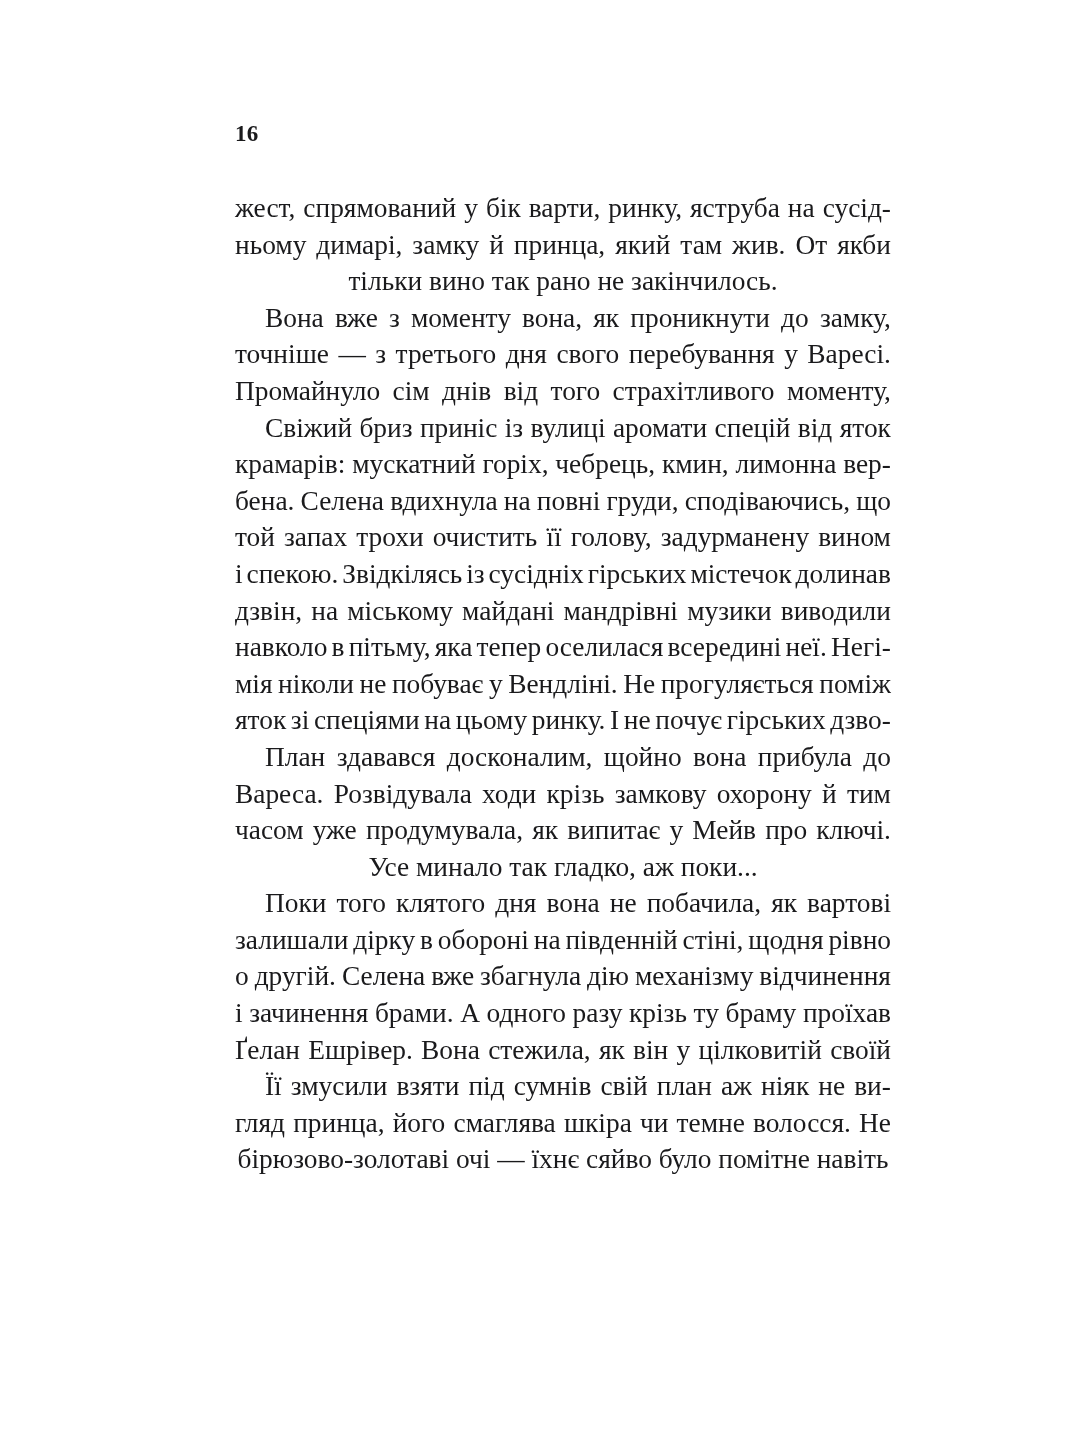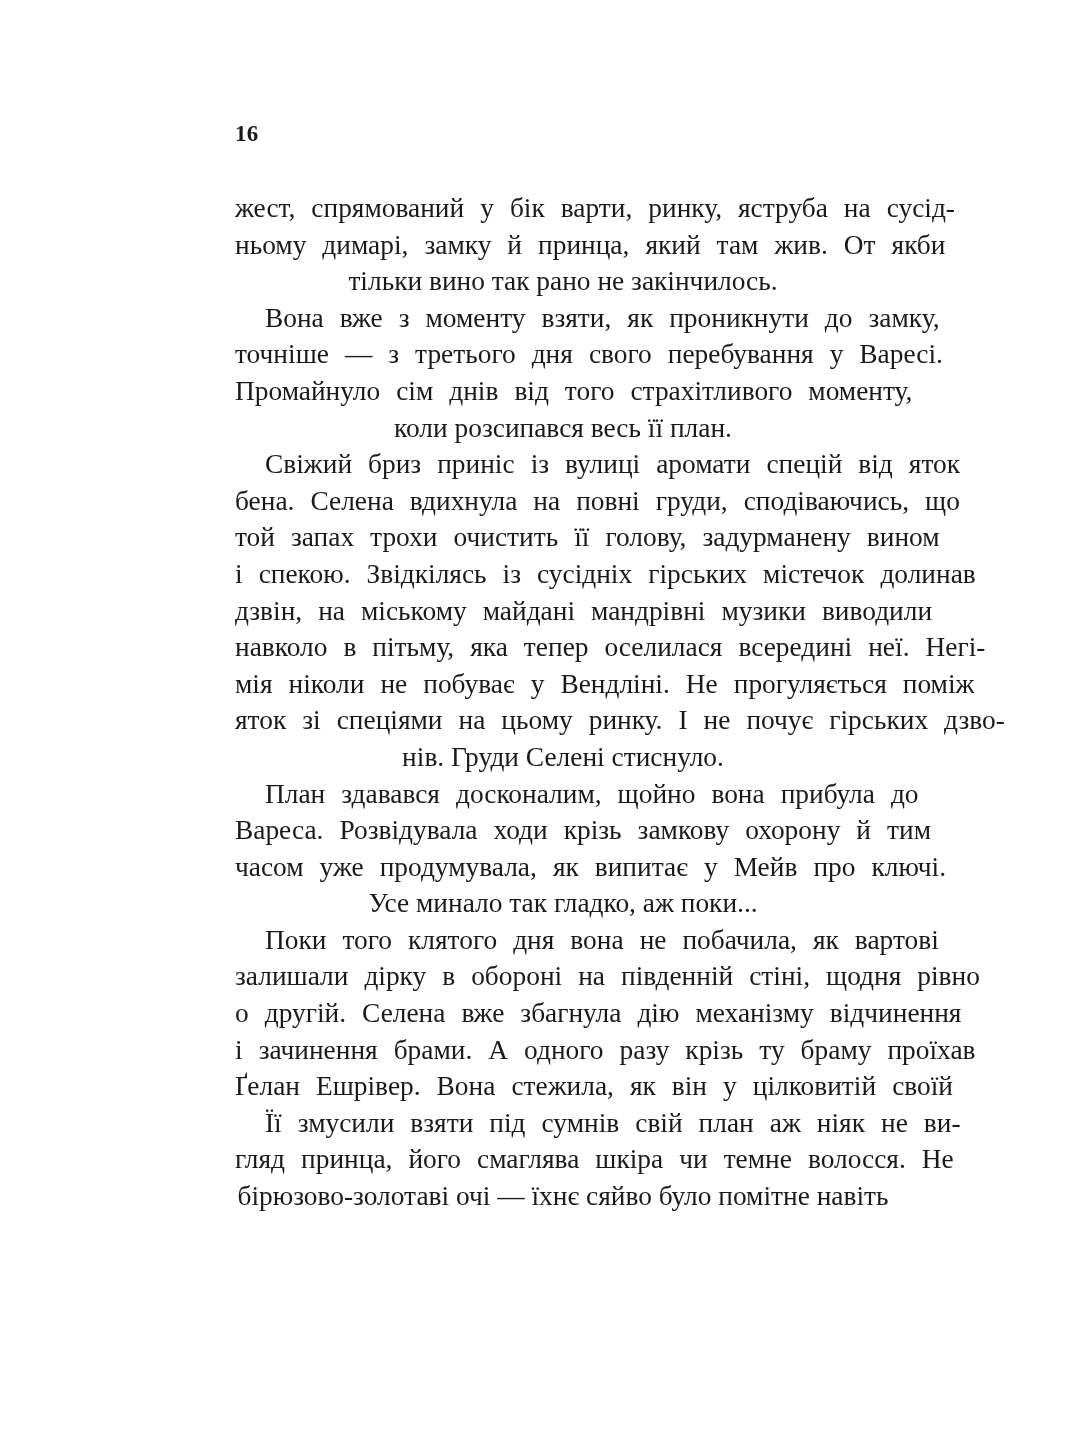--- a/index.html
+++ b/index.html
@@ -48,21 +48,20 @@
 
   
   .line {
     display: block;
     width: 100%;
     height: 36.6px;
     font-size: 27.4px;
     line-height: 36.6px;
     white-space: nowrap;
     color: #1a1a1c;
-    gap: 16px;
   }
 
   
   .line.just {
     display: flex;
     flex-direction: row;
     justify-content: space-between;
     white-space: pre;
   }
   .line.just > .w {
@@ -89,37 +88,36 @@
 
   <div class="folio">16</div>
 
   <div class="textblock">
       <p class="para">
         <span class="line just"><span class="w">жест,</span><span class="w">спрямований</span><span class="w">у</span><span class="w">бік</span><span class="w">варти,</span><span class="w">ринку,</span><span class="w">яструба</span><span class="w">на</span><span class="w">сусід-</span></span>
         <span class="line just"><span class="w">ньому</span><span class="w">димарі,</span><span class="w">замку</span><span class="w">й</span><span class="w">принца,</span><span class="w">який</span><span class="w">там</span><span class="w">жив.</span><span class="w">От</span><span class="w">якби</span></span>
         <span class="line last">тільки вино так рано не закінчилось.</span>
       </p>
       <p class="para">
-        <span class="line just indent"><span class="w">Вона</span><span class="w">вже</span><span class="w">з</span><span class="w">моменту</span><span class="w">взяти,</span><span class="w">як</span><span class="w">проникнути</span><span class="w">до</span><span class="w">замку,</span></span>
+        <span class="line just indent"><span class="w">Вона</span><span class="w">вже</span><span class="w">з</span><span class="w">моменту</span><span class="w">вона,</span><span class="w">як</span><span class="w">проникнути</span><span class="w">до</span><span class="w">замку,</span></span>
         <span class="line just"><span class="w">точніше</span><span class="w">—</span><span class="w">з</span><span class="w">третього</span><span class="w">дня</span><span class="w">свого</span><span class="w">перебування</span><span class="w">у</span><span class="w">Варесі.</span></span>
         <span class="line just"><span class="w">Промайнуло</span><span class="w">сім</span><span class="w">днів</span><span class="w">від</span><span class="w">того</span><span class="w">страхітливого</span><span class="w">моменту,</span></span>
-        <span class="line last">коли розсипався весь її план.</span>
       </p>
       <p class="para">
         <span class="line just indent"><span class="w">Свіжий</span><span class="w">бриз</span><span class="w">приніс</span><span class="w">із</span><span class="w">вулиці</span><span class="w">аромати</span><span class="w">спецій</span><span class="w">від</span><span class="w">яток</span></span>
+        <span class="line just"><span class="w">крамарів:</span><span class="w">мускатний</span><span class="w">горіх,</span><span class="w">чебрець,</span><span class="w">кмин,</span><span class="w">лимонна</span><span class="w">вер-</span></span>
         <span class="line just"><span class="w">бена.</span><span class="w">Селена</span><span class="w">вдихнула</span><span class="w">на</span><span class="w">повні</span><span class="w">груди,</span><span class="w">сподіваючись,</span><span class="w">що</span></span>
         <span class="line just"><span class="w">той</span><span class="w">запах</span><span class="w">трохи</span><span class="w">очистить</span><span class="w">її</span><span class="w">голову,</span><span class="w">задурманену</span><span class="w">вином</span></span>
         <span class="line just"><span class="w">і</span><span class="w">спекою.</span><span class="w">Звідкілясь</span><span class="w">із</span><span class="w">сусідніх</span><span class="w">гірських</span><span class="w">містечок</span><span class="w">долинав</span></span>
         <span class="line just"><span class="w">дзвін,</span><span class="w">на</span><span class="w">міському</span><span class="w">майдані</span><span class="w">мандрівні</span><span class="w">музики</span><span class="w">виводили</span></span>
       </p>
       <p class="para">
         <span class="line just"><span class="w">навколо</span><span class="w">в</span><span class="w">пітьму,</span><span class="w">яка</span><span class="w">тепер</span><span class="w">оселилася</span><span class="w">всередині</span><span class="w">неї.</span><span class="w">Негі-</span></span>
         <span class="line just"><span class="w">мія</span><span class="w">ніколи</span><span class="w">не</span><span class="w">побуває</span><span class="w">у</span><span class="w">Вендліні.</span><span class="w">Не</span><span class="w">прогуляється</span><span class="w">поміж</span></span>
         <span class="line just"><span class="w">яток</span><span class="w">зі</span><span class="w">спеціями</span><span class="w">на</span><span class="w">цьому</span><span class="w">ринку.</span><span class="w">І</span><span class="w">не</span><span class="w">почує</span><span class="w">гірських</span><span class="w">дзво-</span></span>
-        <span class="line last">нів. Груди Селені стиснуло.</span>
       </p>
       <p class="para">
         <span class="line just indent"><span class="w">План</span><span class="w">здавався</span><span class="w">досконалим,</span><span class="w">щойно</span><span class="w">вона</span><span class="w">прибула</span><span class="w">до</span></span>
         <span class="line just"><span class="w">Вареса.</span><span class="w">Розвідувала</span><span class="w">ходи</span><span class="w">крізь</span><span class="w">замкову</span><span class="w">охорону</span><span class="w">й</span><span class="w">тим</span></span>
         <span class="line just"><span class="w">часом</span><span class="w">уже</span><span class="w">продумувала,</span><span class="w">як</span><span class="w">випитає</span><span class="w">у</span><span class="w">Мейв</span><span class="w">про</span><span class="w">ключі.</span></span>
         <span class="line last">Усе минало так гладко, аж поки...</span>
       </p>
       <p class="para">
         <span class="line just indent"><span class="w">Поки</span><span class="w">того</span><span class="w">клятого</span><span class="w">дня</span><span class="w">вона</span><span class="w">не</span><span class="w">побачила,</span><span class="w">як</span><span class="w">вартові</span></span>
         <span class="line just"><span class="w">залишали</span><span class="w">дірку</span><span class="w">в</span><span class="w">обороні</span><span class="w">на</span><span class="w">південній</span><span class="w">стіні,</span><span class="w">щодня</span><span class="w">рівно</span></span>

